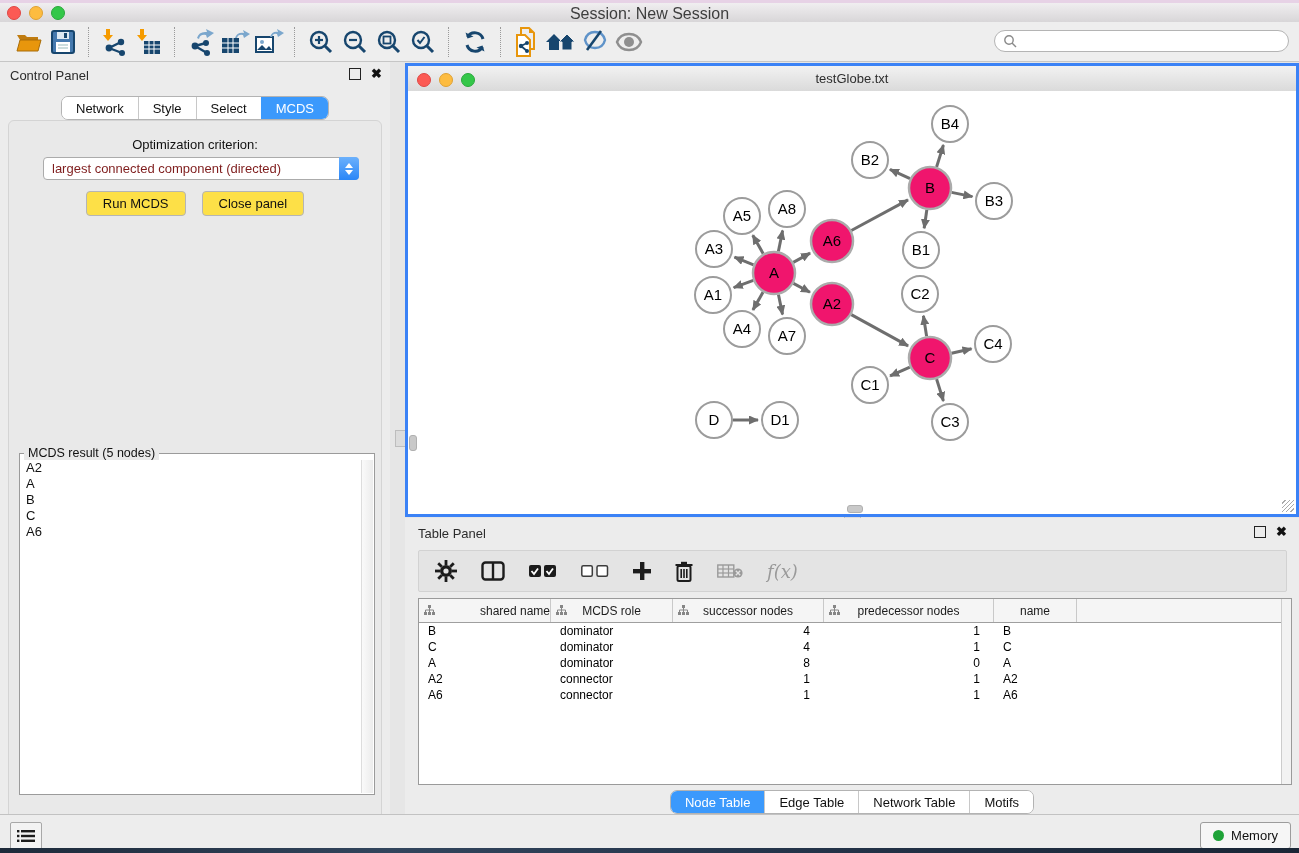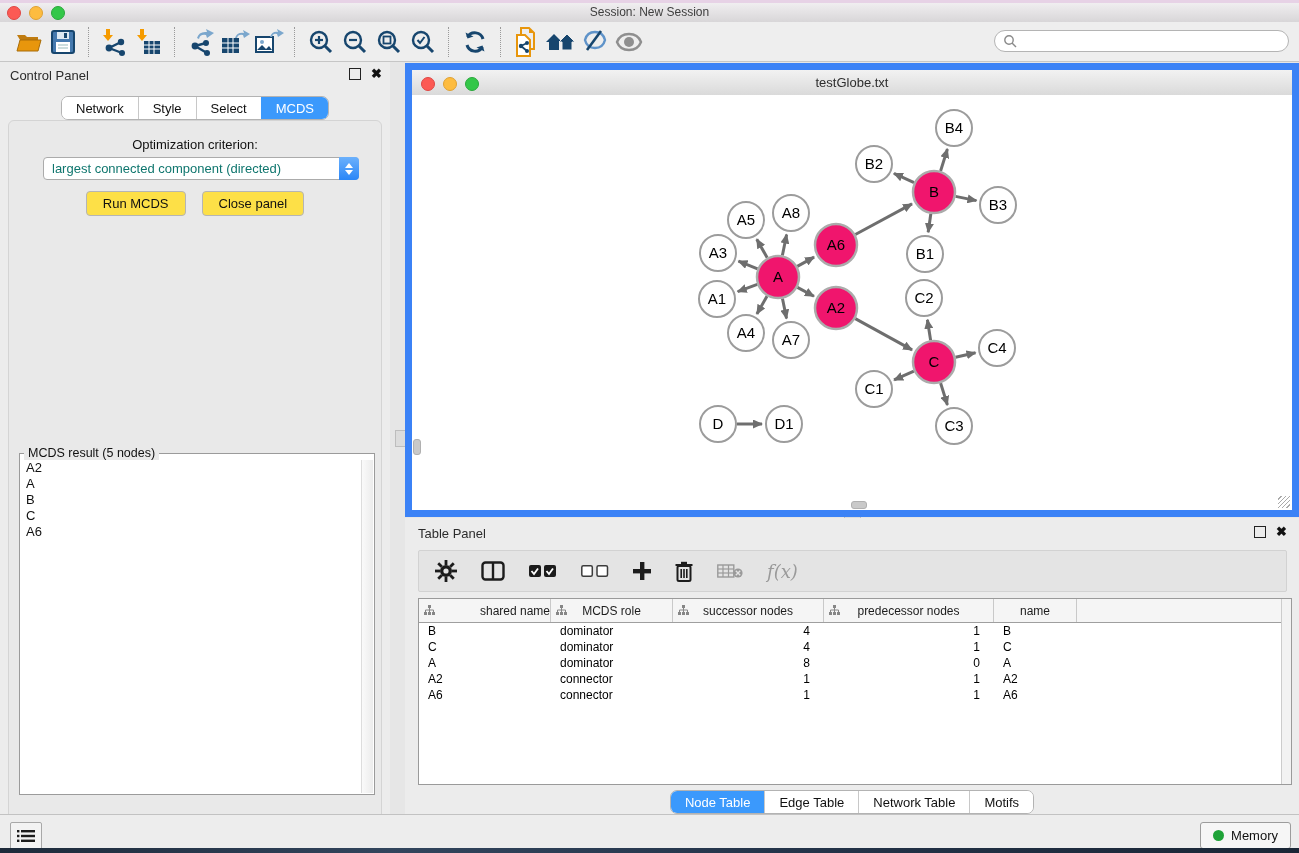--- a/index.html
+++ b/index.html
@@ -7,21 +7,21 @@
        font-family:"Liberation Sans",sans-serif;-webkit-font-smoothing:antialiased;}
   
   #titlebar{position:absolute;left:0;top:0;width:1299px;height:22px;
     background:linear-gradient(#f4f2f4,#d8d6d8);border-bottom:1px solid #b7b5b7;}
   #titlebar::before{content:"";position:absolute;left:0;top:0;width:100%;height:3px;background:#e7d2e6;}
   .lights{position:absolute;left:7px;top:6px;display:flex;gap:8px;}
   .light{width:12px;height:12px;border-radius:50%;}
   .light.red{background:#fc5a54;border:1px solid #df4744;}
   .light.yellow{background:#fdbc40;border:1px solid #dfa133;}
   .light.green{background:#34c749;border:1px solid #2aa83c;}
-  #titlebar .title{position:absolute;left:0;right:0;top:5px;text-align:center;font-size:12px;color:#3e3e3e;}
+  #titlebar .title{position:absolute;left:0;right:0;top:5px;text-align:center;font-size:16px;color:#3e3e3e;}
   
   #toolbar{position:absolute;left:0;top:22px;width:1299px;height:40px;background:#eeeeee;
     border-bottom:1px solid #c6c6c6;display:flex;align-items:center;padding-left:12px;box-sizing:border-box;}
   .tb-btn{width:34px;height:32px;display:flex;align-items:center;justify-content:center;flex:0 0 auto;}
   .tb-sep{width:1px;height:30px;border-left:1px dotted #9a9a9a;margin:0 8px;flex:0 0 auto;}
   #search-wrap{position:absolute;right:10px;top:8px;width:295px;height:22px;background:#fff;
     border:1px solid #b4b4b4;border-radius:11px;display:flex;align-items:center;padding-left:8px;box-sizing:border-box;}
   #search-wrap input{border:none;outline:none;flex:1;font-size:12px;background:transparent;margin-left:5px;font-family:"Liberation Sans",sans-serif;}
   
   #control-panel{position:absolute;left:0;top:62px;width:390px;height:752px;background:#ececec;}
@@ -33,37 +33,37 @@
   .seg-tabs{position:absolute;left:50%;transform:translateX(-50%);top:34px;display:flex;height:22px;
     border:1px solid #b3b3b3;border-radius:7px;overflow:hidden;background:#fff;}
   .seg-tab{padding:0 14px;font-size:13px;color:#111;display:flex;align-items:center;border-left:1px solid #c8c8c8;background:#fff;}
   .seg-tab:first-child{border-left:none;}
   .seg-tab.active{background:#3b99fc;color:#fff;border-left-color:#3b99fc;}
   #cp-content{position:absolute;left:8px;top:58px;width:374px;height:820px;background:#e9e9e9;
     border:1px solid #d4d4d4;border-radius:6px;box-sizing:border-box;}
   #opt-label{position:absolute;left:0;right:0;top:16px;text-align:center;font-size:13px;color:#111;}
   #criterion-select{position:absolute;left:34px;top:36px;width:316px;height:23px;background:#fff;
     border:1px solid #ababab;border-radius:4px;box-sizing:border-box;display:flex;align-items:center;}
-  #criterion-select .val{flex:1;font-size:13px;color:#0f766e;padding-left:8px;white-space:nowrap;overflow:hidden;}
+  #criterion-select .val{flex:1;font-size:13px;color:#7f1d1d;padding-left:8px;white-space:nowrap;overflow:hidden;}
   .stepper{width:20px;height:23px;margin:-1px -1px -1px 0;border-radius:0 4px 4px 0;
     background:linear-gradient(#6cb1fc,#2a86f7);display:flex;flex-direction:column;align-items:center;justify-content:center;gap:2px;}
   .tri-up{width:0;height:0;border-left:4px solid transparent;border-right:4px solid transparent;border-bottom:5px solid #fff;}
   .tri-down{width:0;height:0;border-left:4px solid transparent;border-right:4px solid transparent;border-top:5px solid #fff;}
   #cp-buttons{position:absolute;left:0;right:0;top:70px;display:flex;justify-content:center;gap:16px;}
   .cp-btn{height:23px;padding:0 16px;background:#fde047;border:1px solid #b5b5b5;border-radius:4px;
     font-size:13px;color:#111;display:flex;align-items:center;}
   #result-fieldset{position:absolute;left:10px;top:332px;width:354px;height:340px;
     border:1px solid #9b9b9b;background:#fff;}
   #result-legend{position:absolute;left:4px;top:-8px;background:#e9e9e9;padding:0 4px;font-size:12.5px;color:#111;}
   #mcds-list{position:absolute;left:1px;top:6px;right:12px;bottom:1px;overflow:hidden;font-size:13px;color:#111;}
   .mcds-item{padding:1px 0 1px 5px;line-height:14px;}
   #mcds-scroll{position:absolute;right:1px;top:6px;width:11px;bottom:1px;background:linear-gradient(to right,#fafafa,#ececec);border-left:1px solid #ddd;}
   
   #net-win{position:absolute;left:405px;top:63px;width:894px;height:454px;background:#fff;
-    border:7px solid #3b82f6;box-sizing:border-box;}
+    border:3px solid #3b82f6;box-sizing:border-box;}
   #net-titlebar{position:absolute;left:0;top:0;right:0;height:25px;
     background:linear-gradient(#f2f2f2,#dadada);border-bottom:1px solid #a8a8a8;}
   #net-titlebar .title{position:absolute;left:0;right:0;top:5px;text-align:center;font-size:13px;color:#2e2e2e;}
   #net-canvas-wrap{position:absolute;left:0;top:25px;right:0;bottom:0;background:#fff;overflow:hidden;}
   #net-grip{position:absolute;right:2px;bottom:2px;width:12px;height:12px;
     background:repeating-linear-gradient(135deg,transparent,transparent 2px,#aaa 2px,#aaa 3px);}
   .mini-thumb-v{position:absolute;left:1px;top:344px;width:6px;height:14px;background:#c9c9c9;border:1px solid #b0b0b0;border-radius:3px;}
   .mini-thumb-h{position:absolute;left:439px;bottom:1px;width:14px;height:6px;background:#c9c9c9;border:1px solid #b0b0b0;border-radius:3px;}
   
   #table-panel{position:absolute;left:405px;top:518px;width:894px;height:296px;background:#ececec;}

